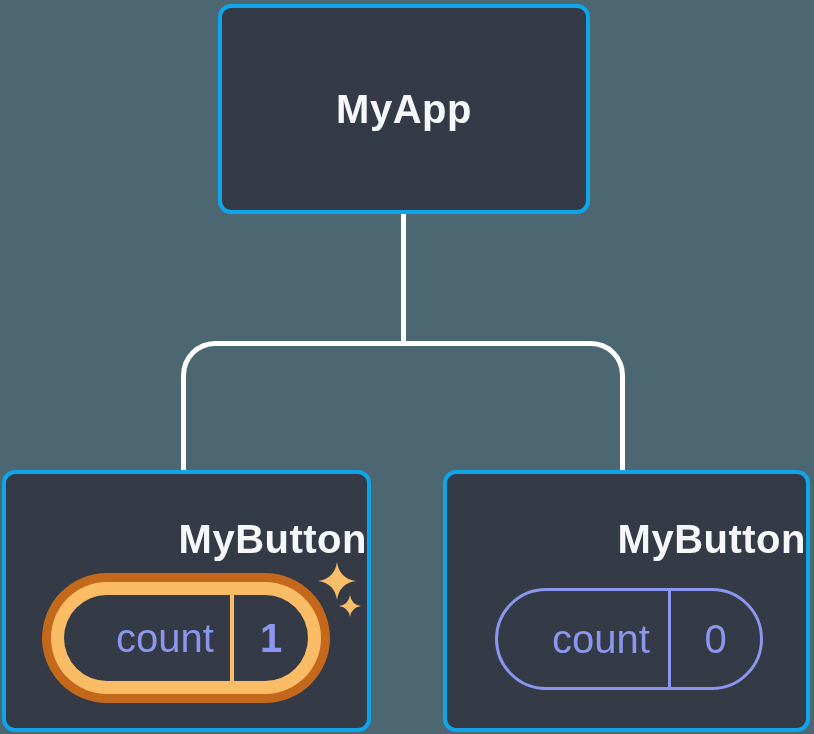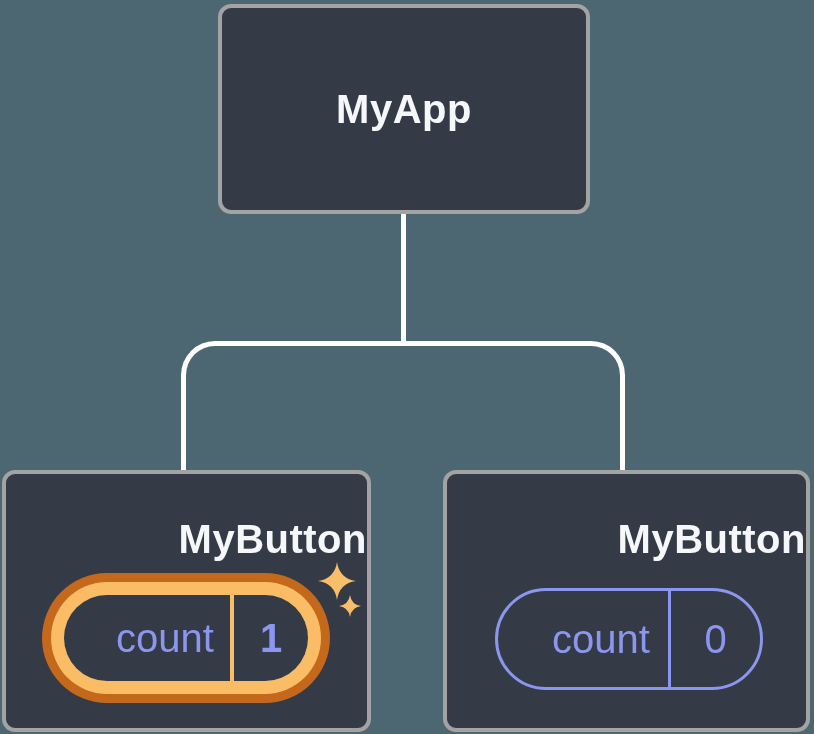--- a/index.html
+++ b/index.html
@@ -40,21 +40,21 @@
     border-right: 5px solid #ffffff;
     border-radius: 34px 34px 0 0;
     box-sizing: border-box;
     background: transparent;
   }
 
   
   .node {
     position: absolute;
     background: #343a46;
-    border: 4px solid #a3a3a3;
+    border: 4px solid #0ea5e9;
     border-radius: 13px;
     box-sizing: border-box;
   }
   .node-root {
     left: 218px;
     top: 4px;
     width: 372px;
     height: 210px;
     display: flex;
     align-items: center;

